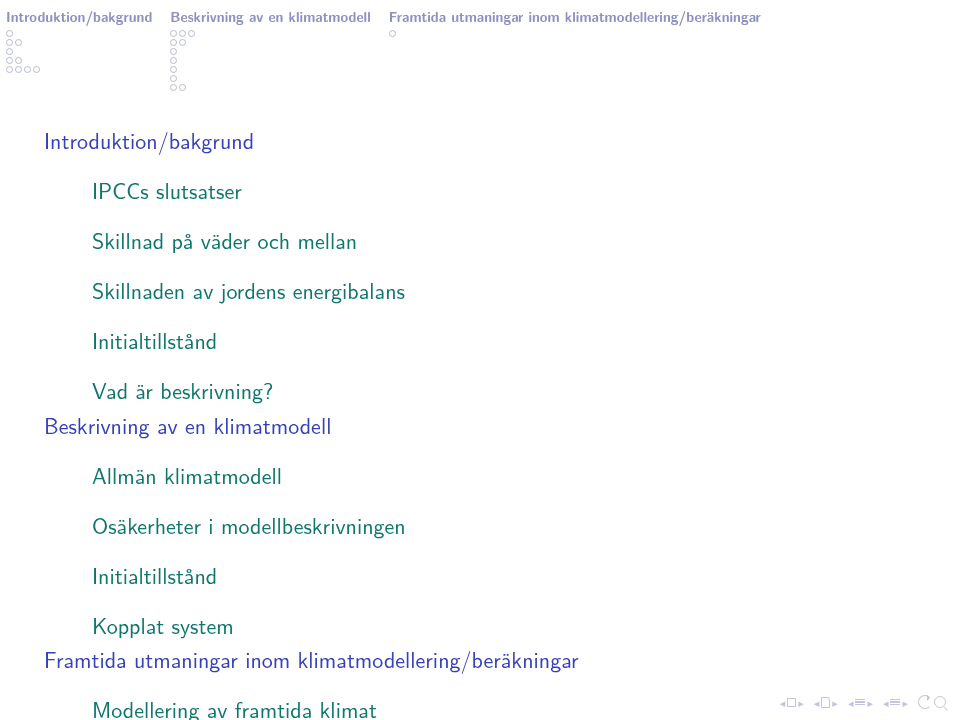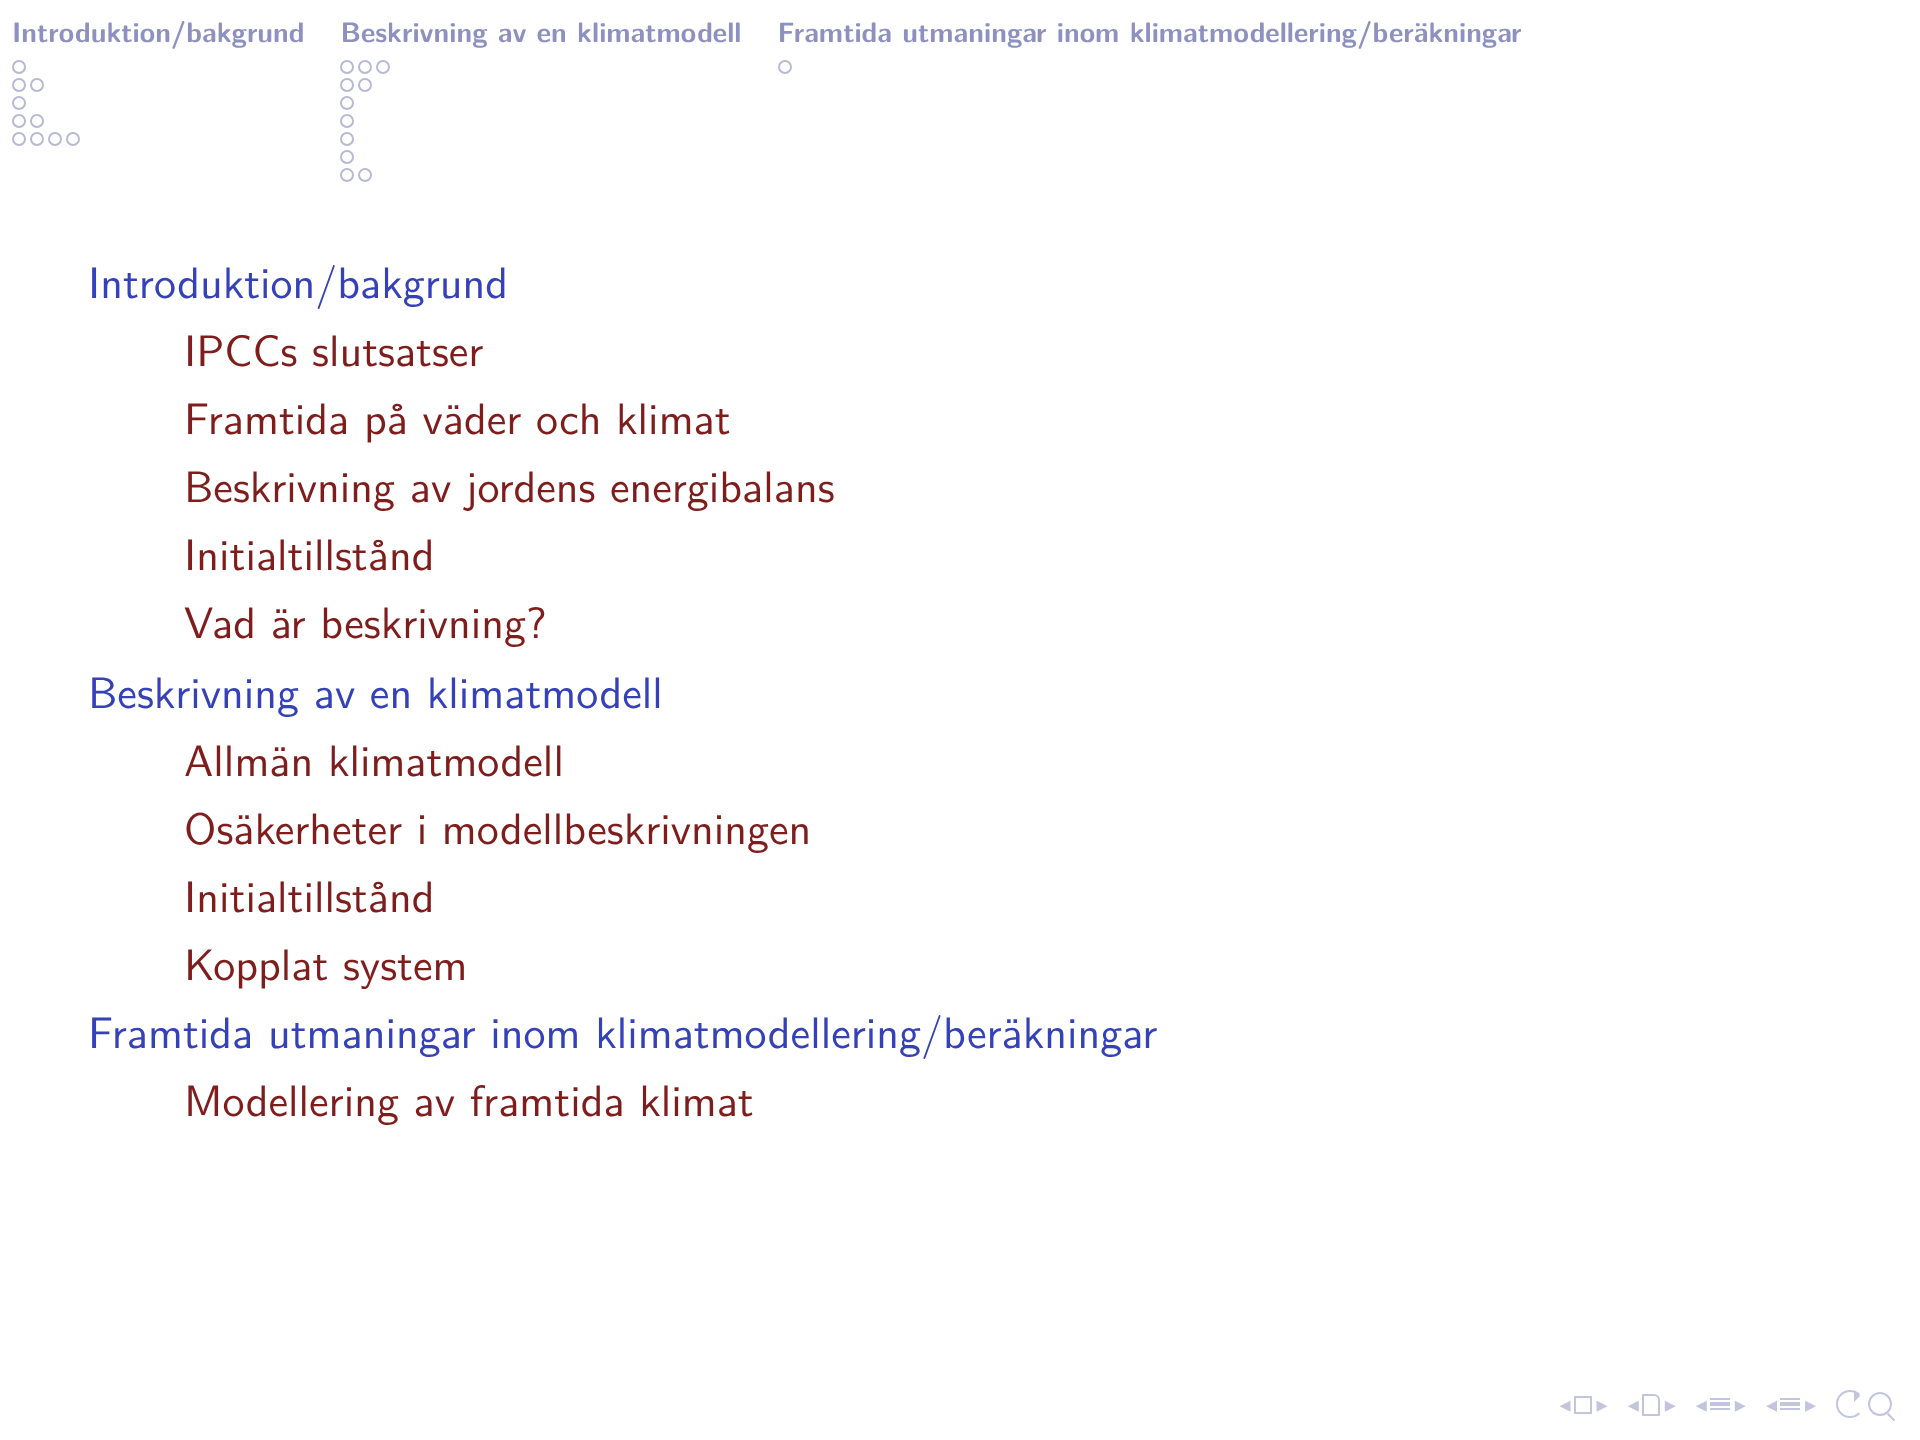--- a/index.html
+++ b/index.html
@@ -35,21 +35,21 @@
     border-radius: 50%;
     border: 0.8px solid #b7b9d5;
     background: transparent;
   }
   .outline {
     padding: 30px 30px 0 44px;
     font-size: 22px;
     line-height: 1.55;
   }
   .sec-link { color: #3541b8; }
-  .sub-link { color: #7f1d1d; padding-left: 48px; display: block; }
+  .sub-link { color: #0f766e; padding-left: 48px; display: block; margin-top: 16px; }
   .nav-footer {
     position: absolute;
     bottom: 10px;
     right: 14px;
     display: flex;
     align-items: center;
     gap: 10px;
     color: #c3c5de;
     font-size: 14px;
   }
@@ -145,22 +145,22 @@
       <div class="section-title">Framtida utmaningar inom klimatmodellering/beräkningar</div>
       <div class="dots-row">
         <div class="dot"></div>
       </div>
     </div>
   </div>
 
 <div class="outline" id="outline">
     <div class="sec-link">Introduktion/bakgrund</div>
     <div class="sub-link">IPCCs slutsatser</div>
-    <div class="sub-link">Framtida på väder och klimat</div>
-    <div class="sub-link">Beskrivning av jordens energibalans</div>
+    <div class="sub-link">Skillnad på väder och mellan</div>
+    <div class="sub-link">Skillnaden av jordens energibalans</div>
     <div class="sub-link">Initialtillstånd</div>
     <div class="sub-link">Vad är beskrivning?</div>
     <div class="sec-link">Beskrivning av en klimatmodell</div>
     <div class="sub-link">Allmän klimatmodell</div>
     <div class="sub-link">Osäkerheter i modellbeskrivningen</div>
     <div class="sub-link">Initialtillstånd</div>
     <div class="sub-link">Kopplat system</div>
     <div class="sec-link">Framtida utmaningar inom klimatmodellering/beräkningar</div>
     <div class="sub-link">Modellering av framtida klimat</div>
   </div>

